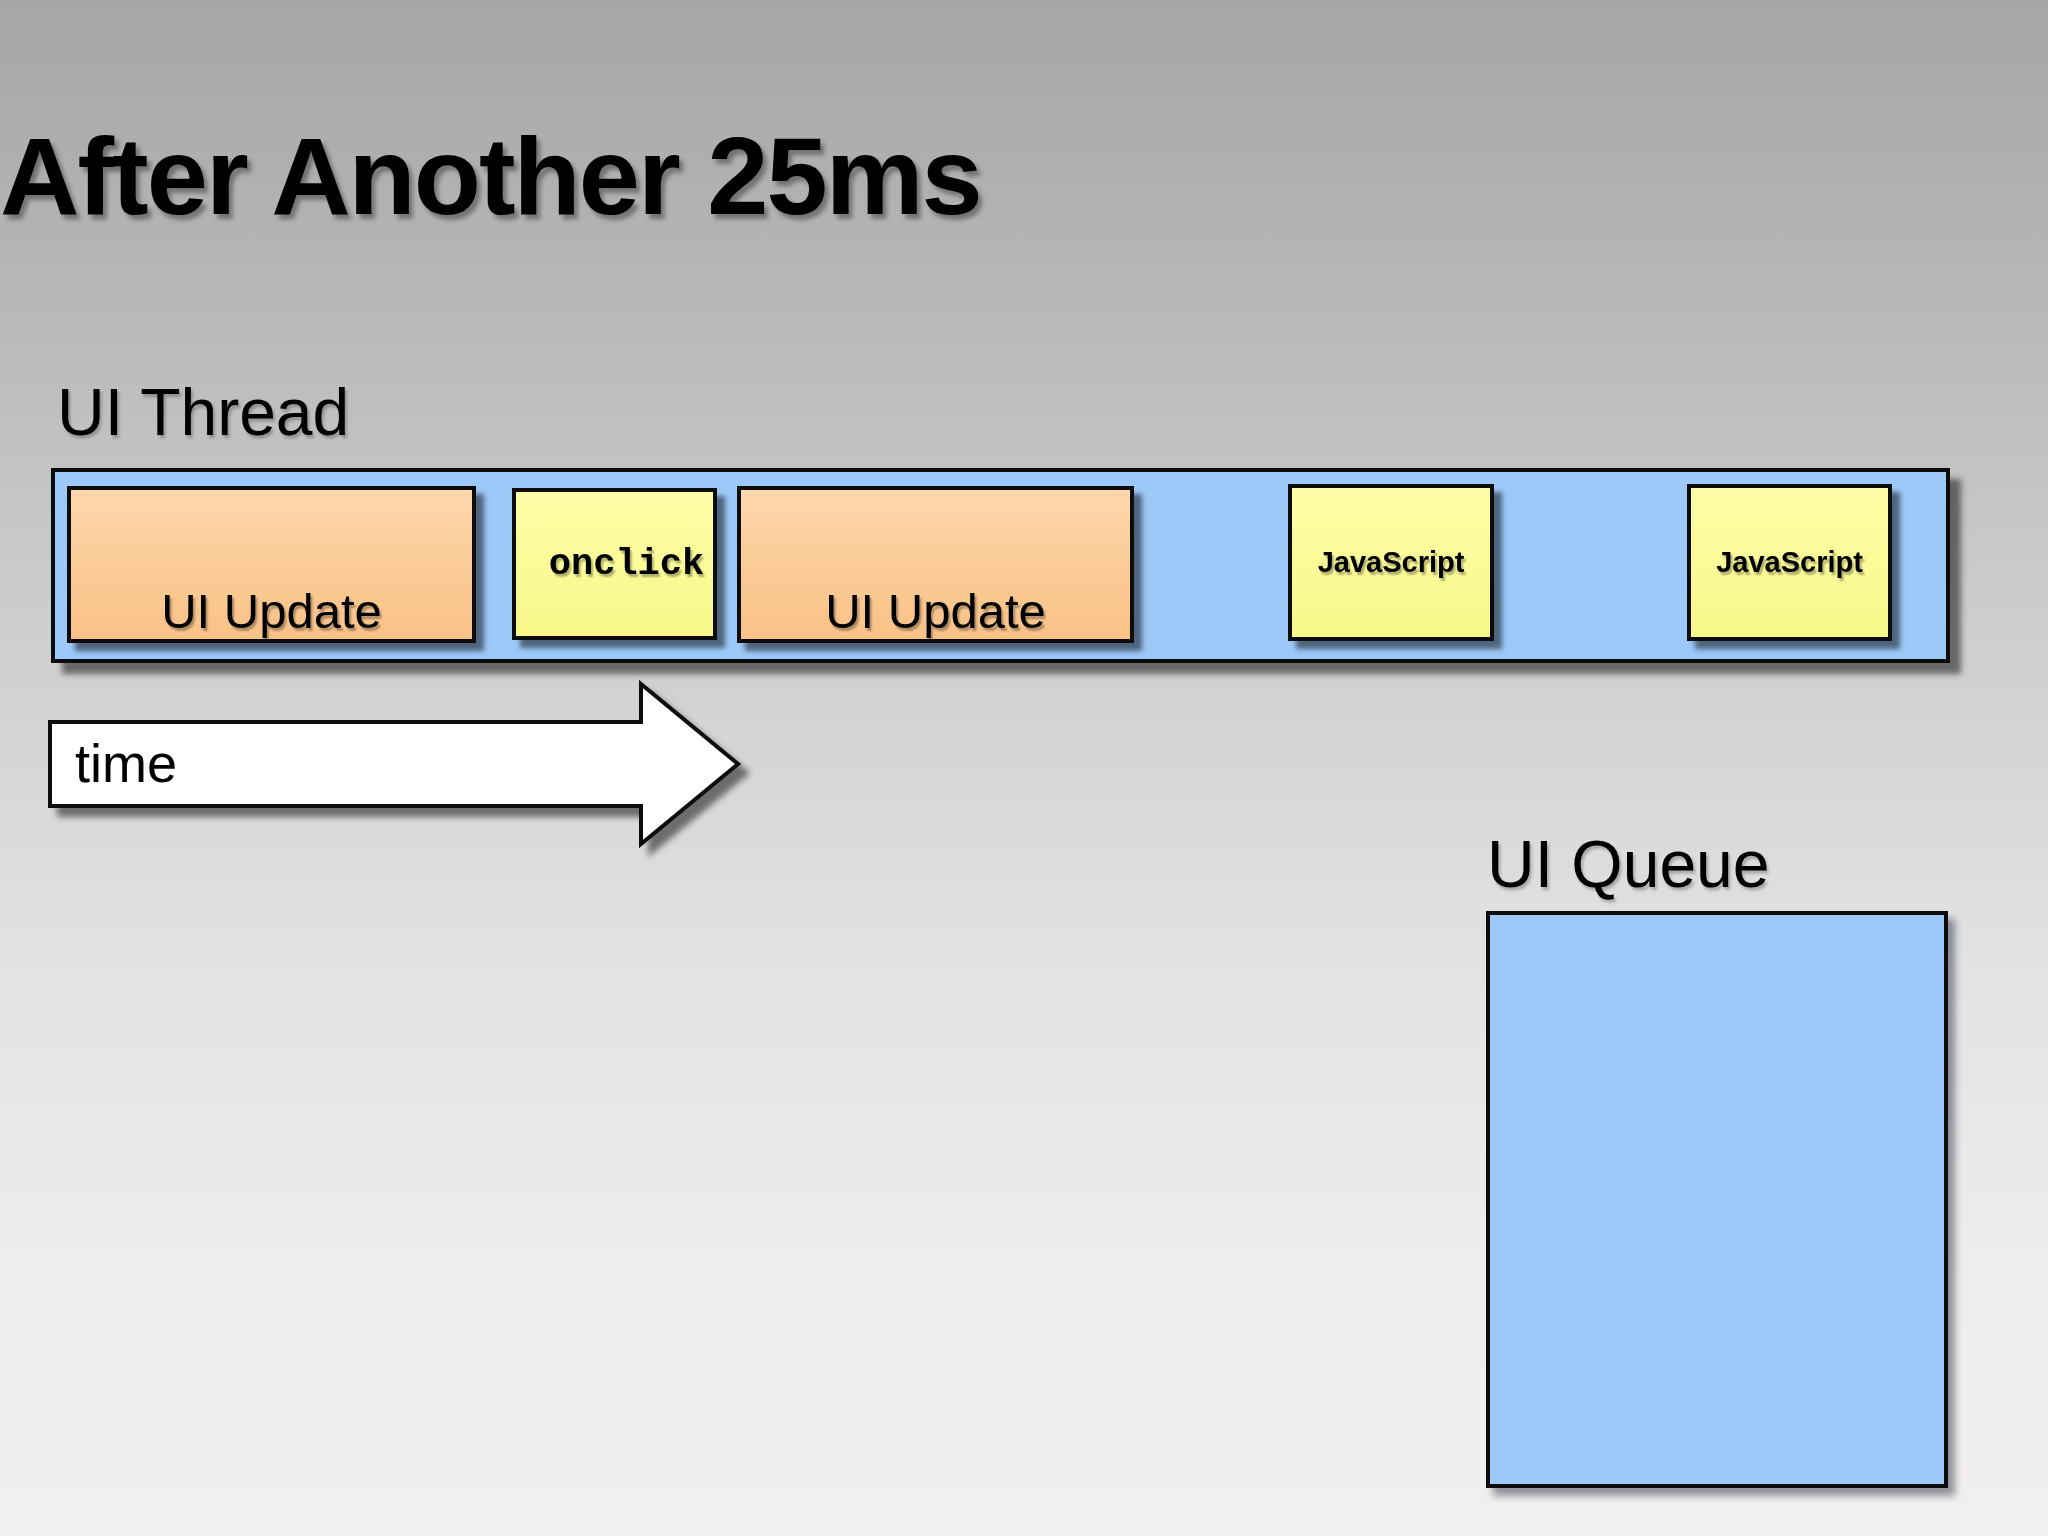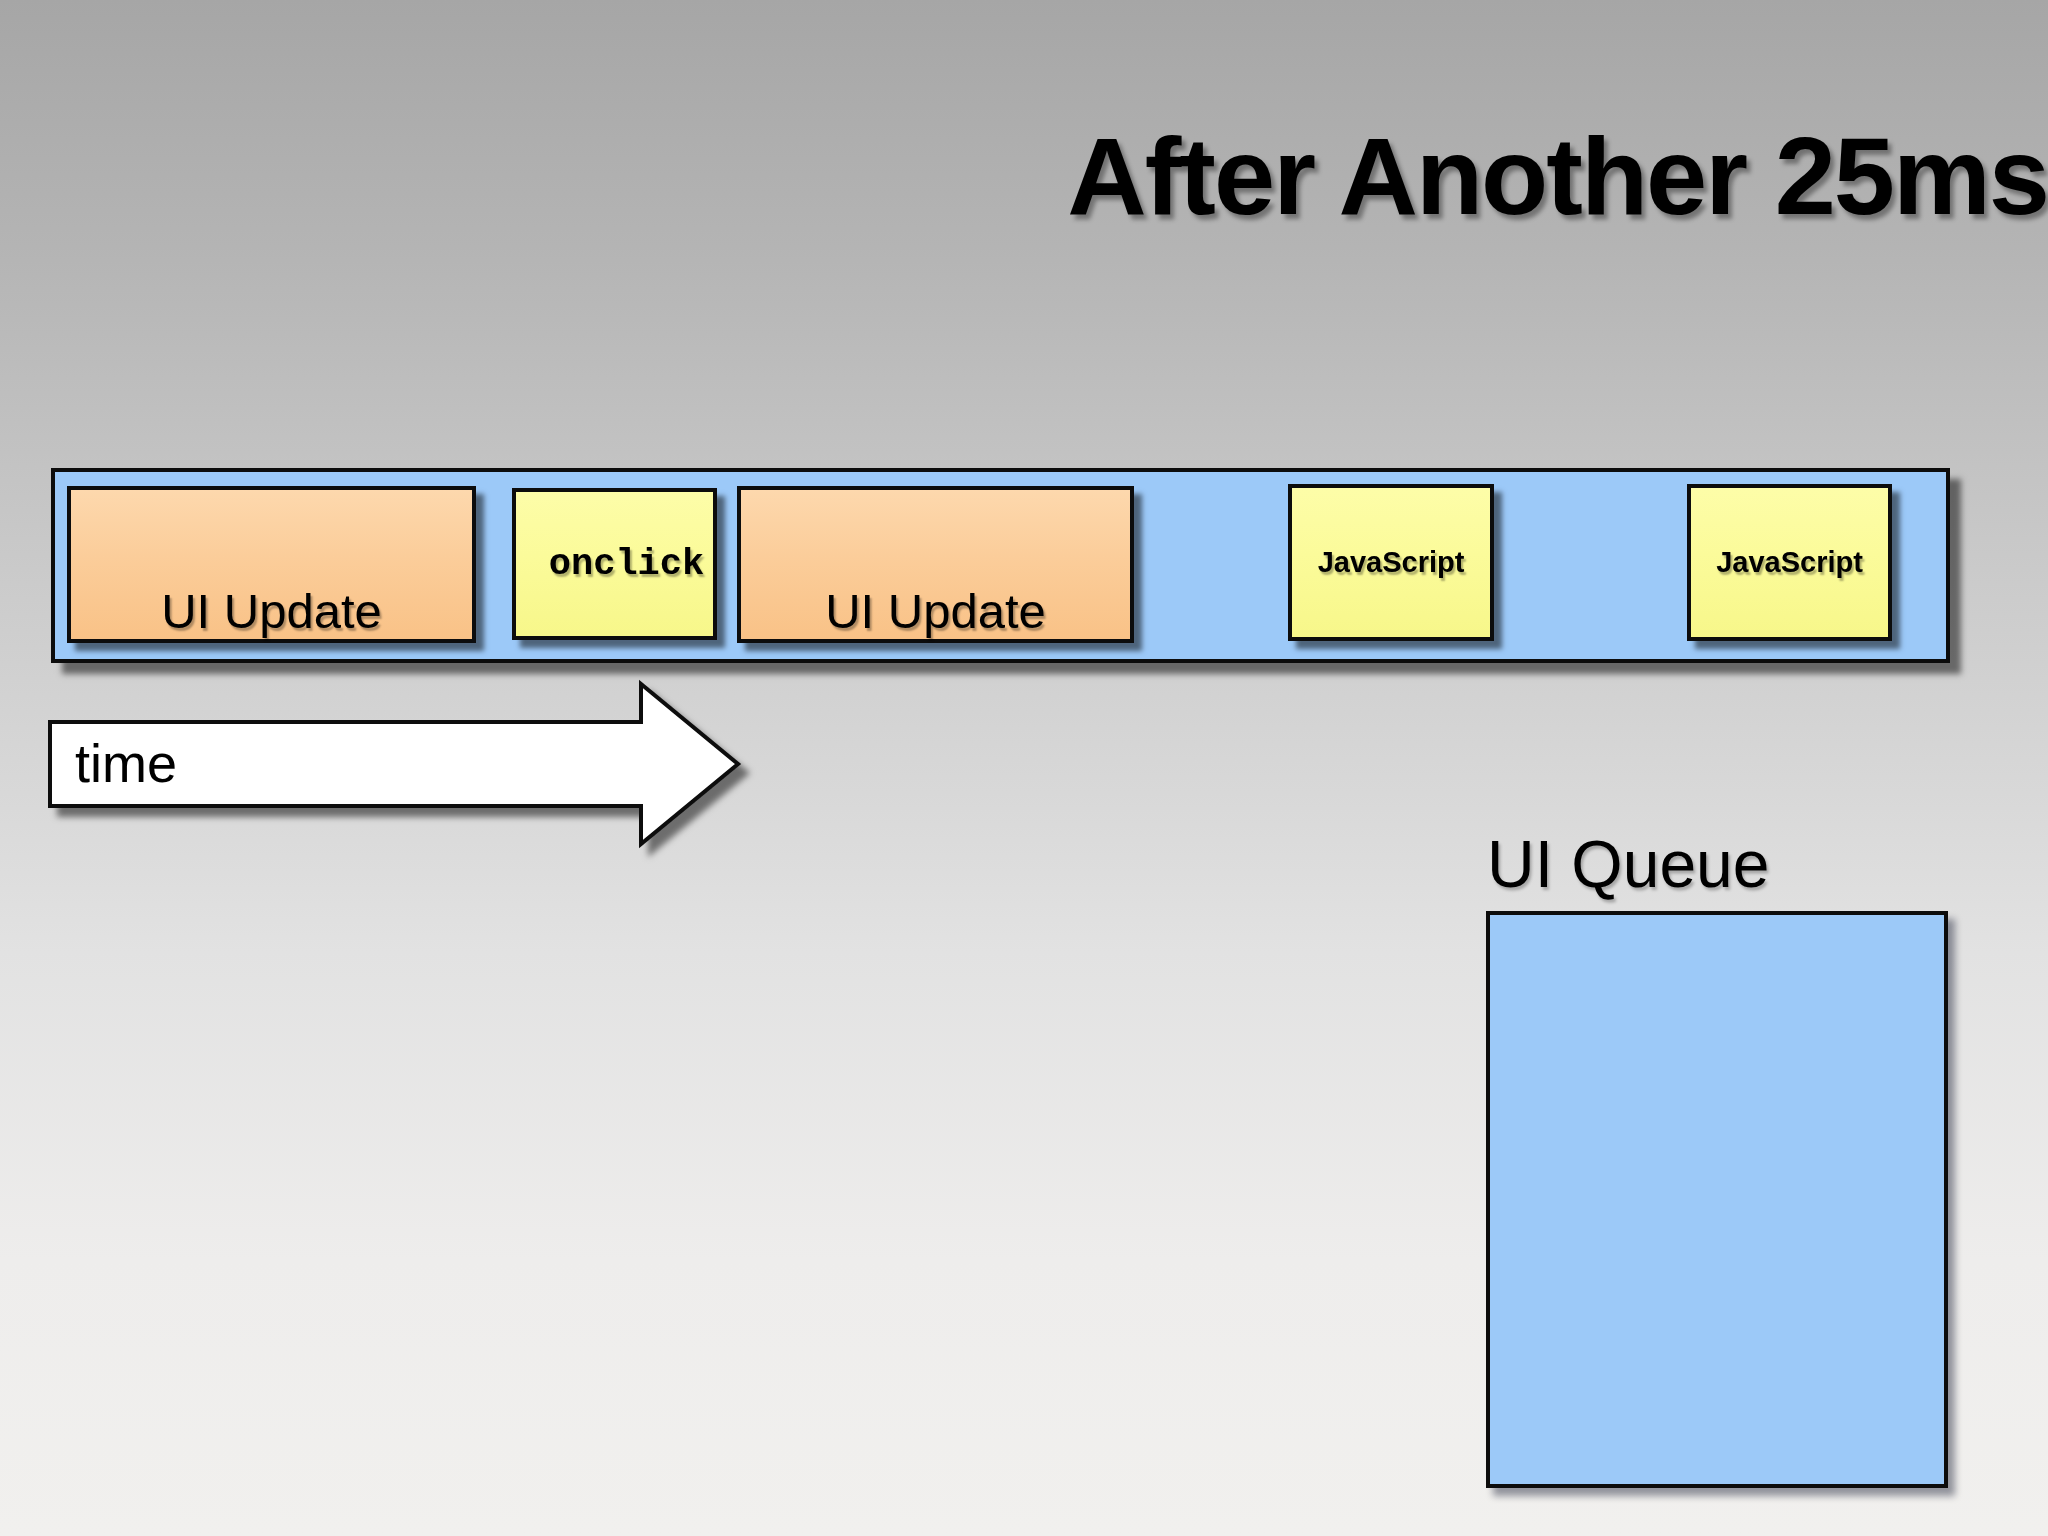--- a/index.html
+++ b/index.html
@@ -6,21 +6,21 @@
   .slide{
     position:relative;
     width:2048px;height:1536px;
     overflow:hidden;
     background:linear-gradient(180deg,#a6a6a6 0%,#b4b4b4 16%,#cbcbcb 38%,#e2e2e2 62%,#eeedec 82%,#f1f0ee 100%);
     font-family:"Liberation Sans",sans-serif;
     color:#000;
   }
   .title{
     position:absolute;top:112px;left:0;width:100%;
-    text-align:right;
+    text-align:left;
     font-size:110px;font-weight:bold;letter-spacing:-2px;
     text-shadow:4px 5px 4px rgba(0,0,0,0.35);
     white-space:nowrap;
   }
   .section-label{
     position:absolute;
     font-size:66px;
     text-shadow:2px 3px 3px rgba(0,0,0,0.25);
     white-space:nowrap;
   }
@@ -75,20 +75,21 @@
     box-shadow:7px 8px 7px rgba(5,10,35,0.4);
   }
 </style>
 </head>
 <body>
 
 <div class="slide">
 
   <div class="title">After Another 25ms</div>
 
+  <div class="section-label" id="thread-label">UI Thread</div>
 
   <div class="thread-bar">
     <div class="block ui-update" id="block-1">
       <span>UI Update</span>
     </div>
     <div class="block js-yellow mono-label" id="block-2">
       <span>onclick</span>
     </div>
     <div class="block ui-update" id="block-3">
       <span>UI Update</span>

